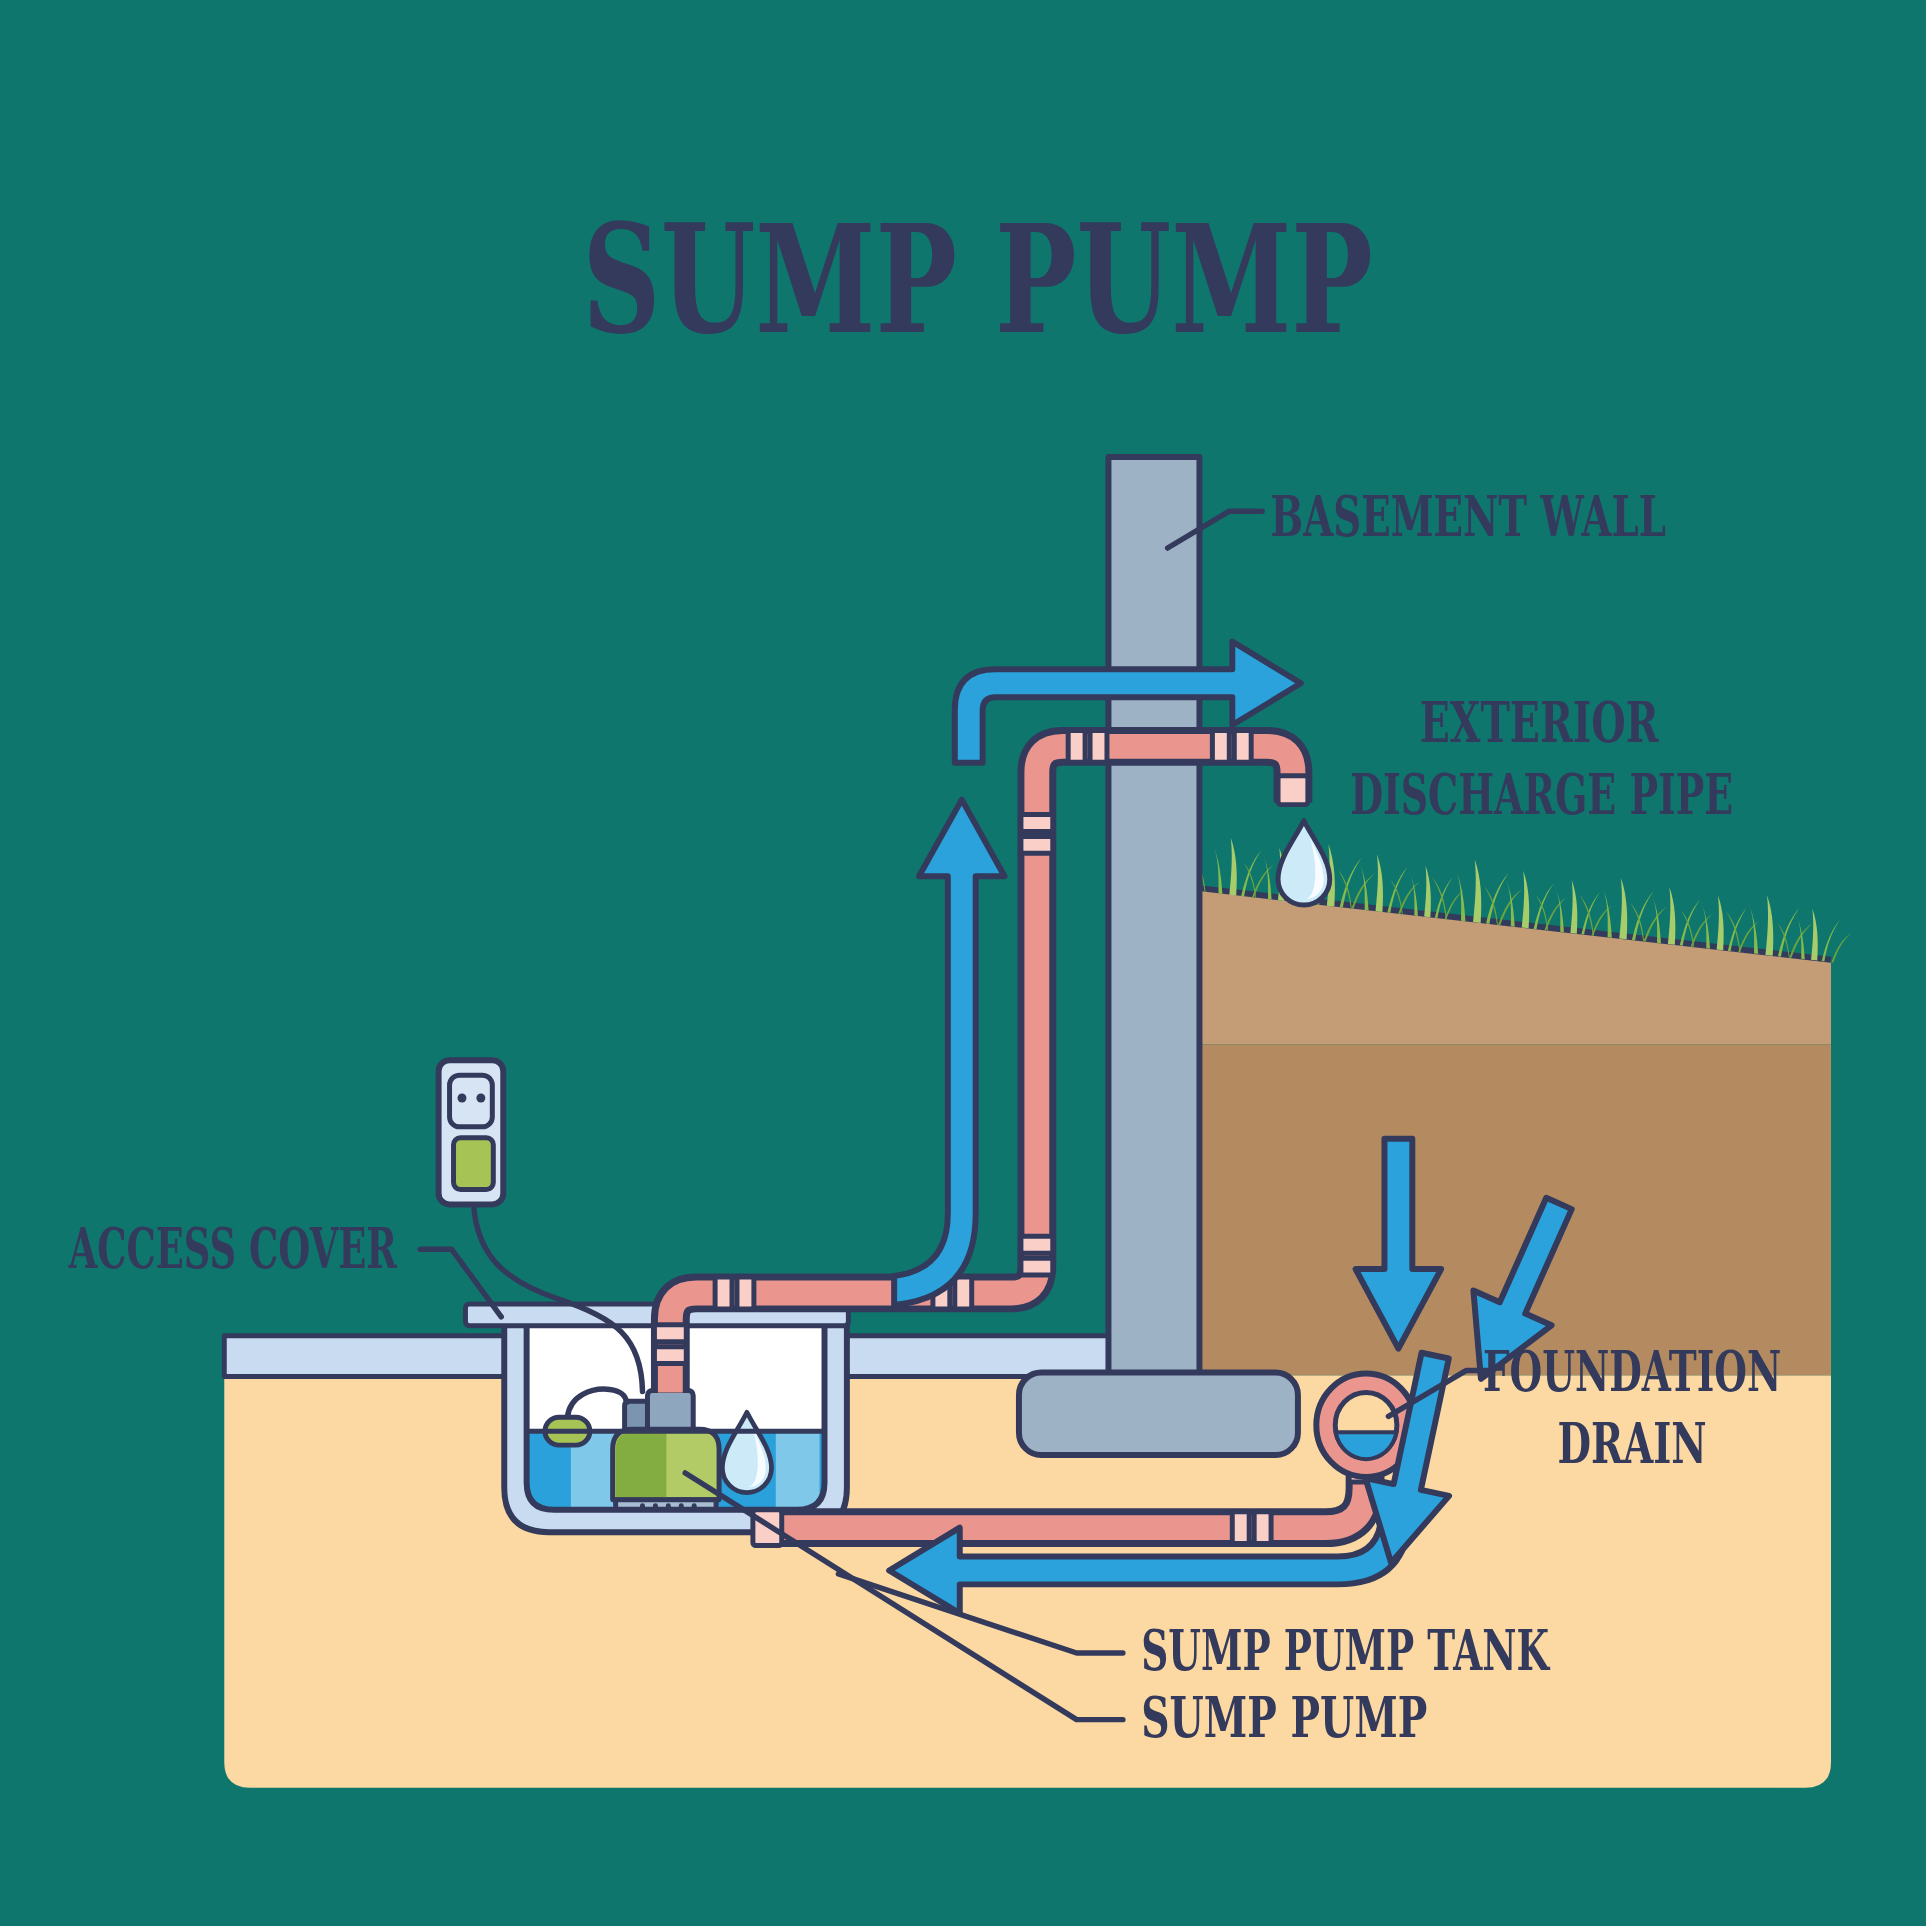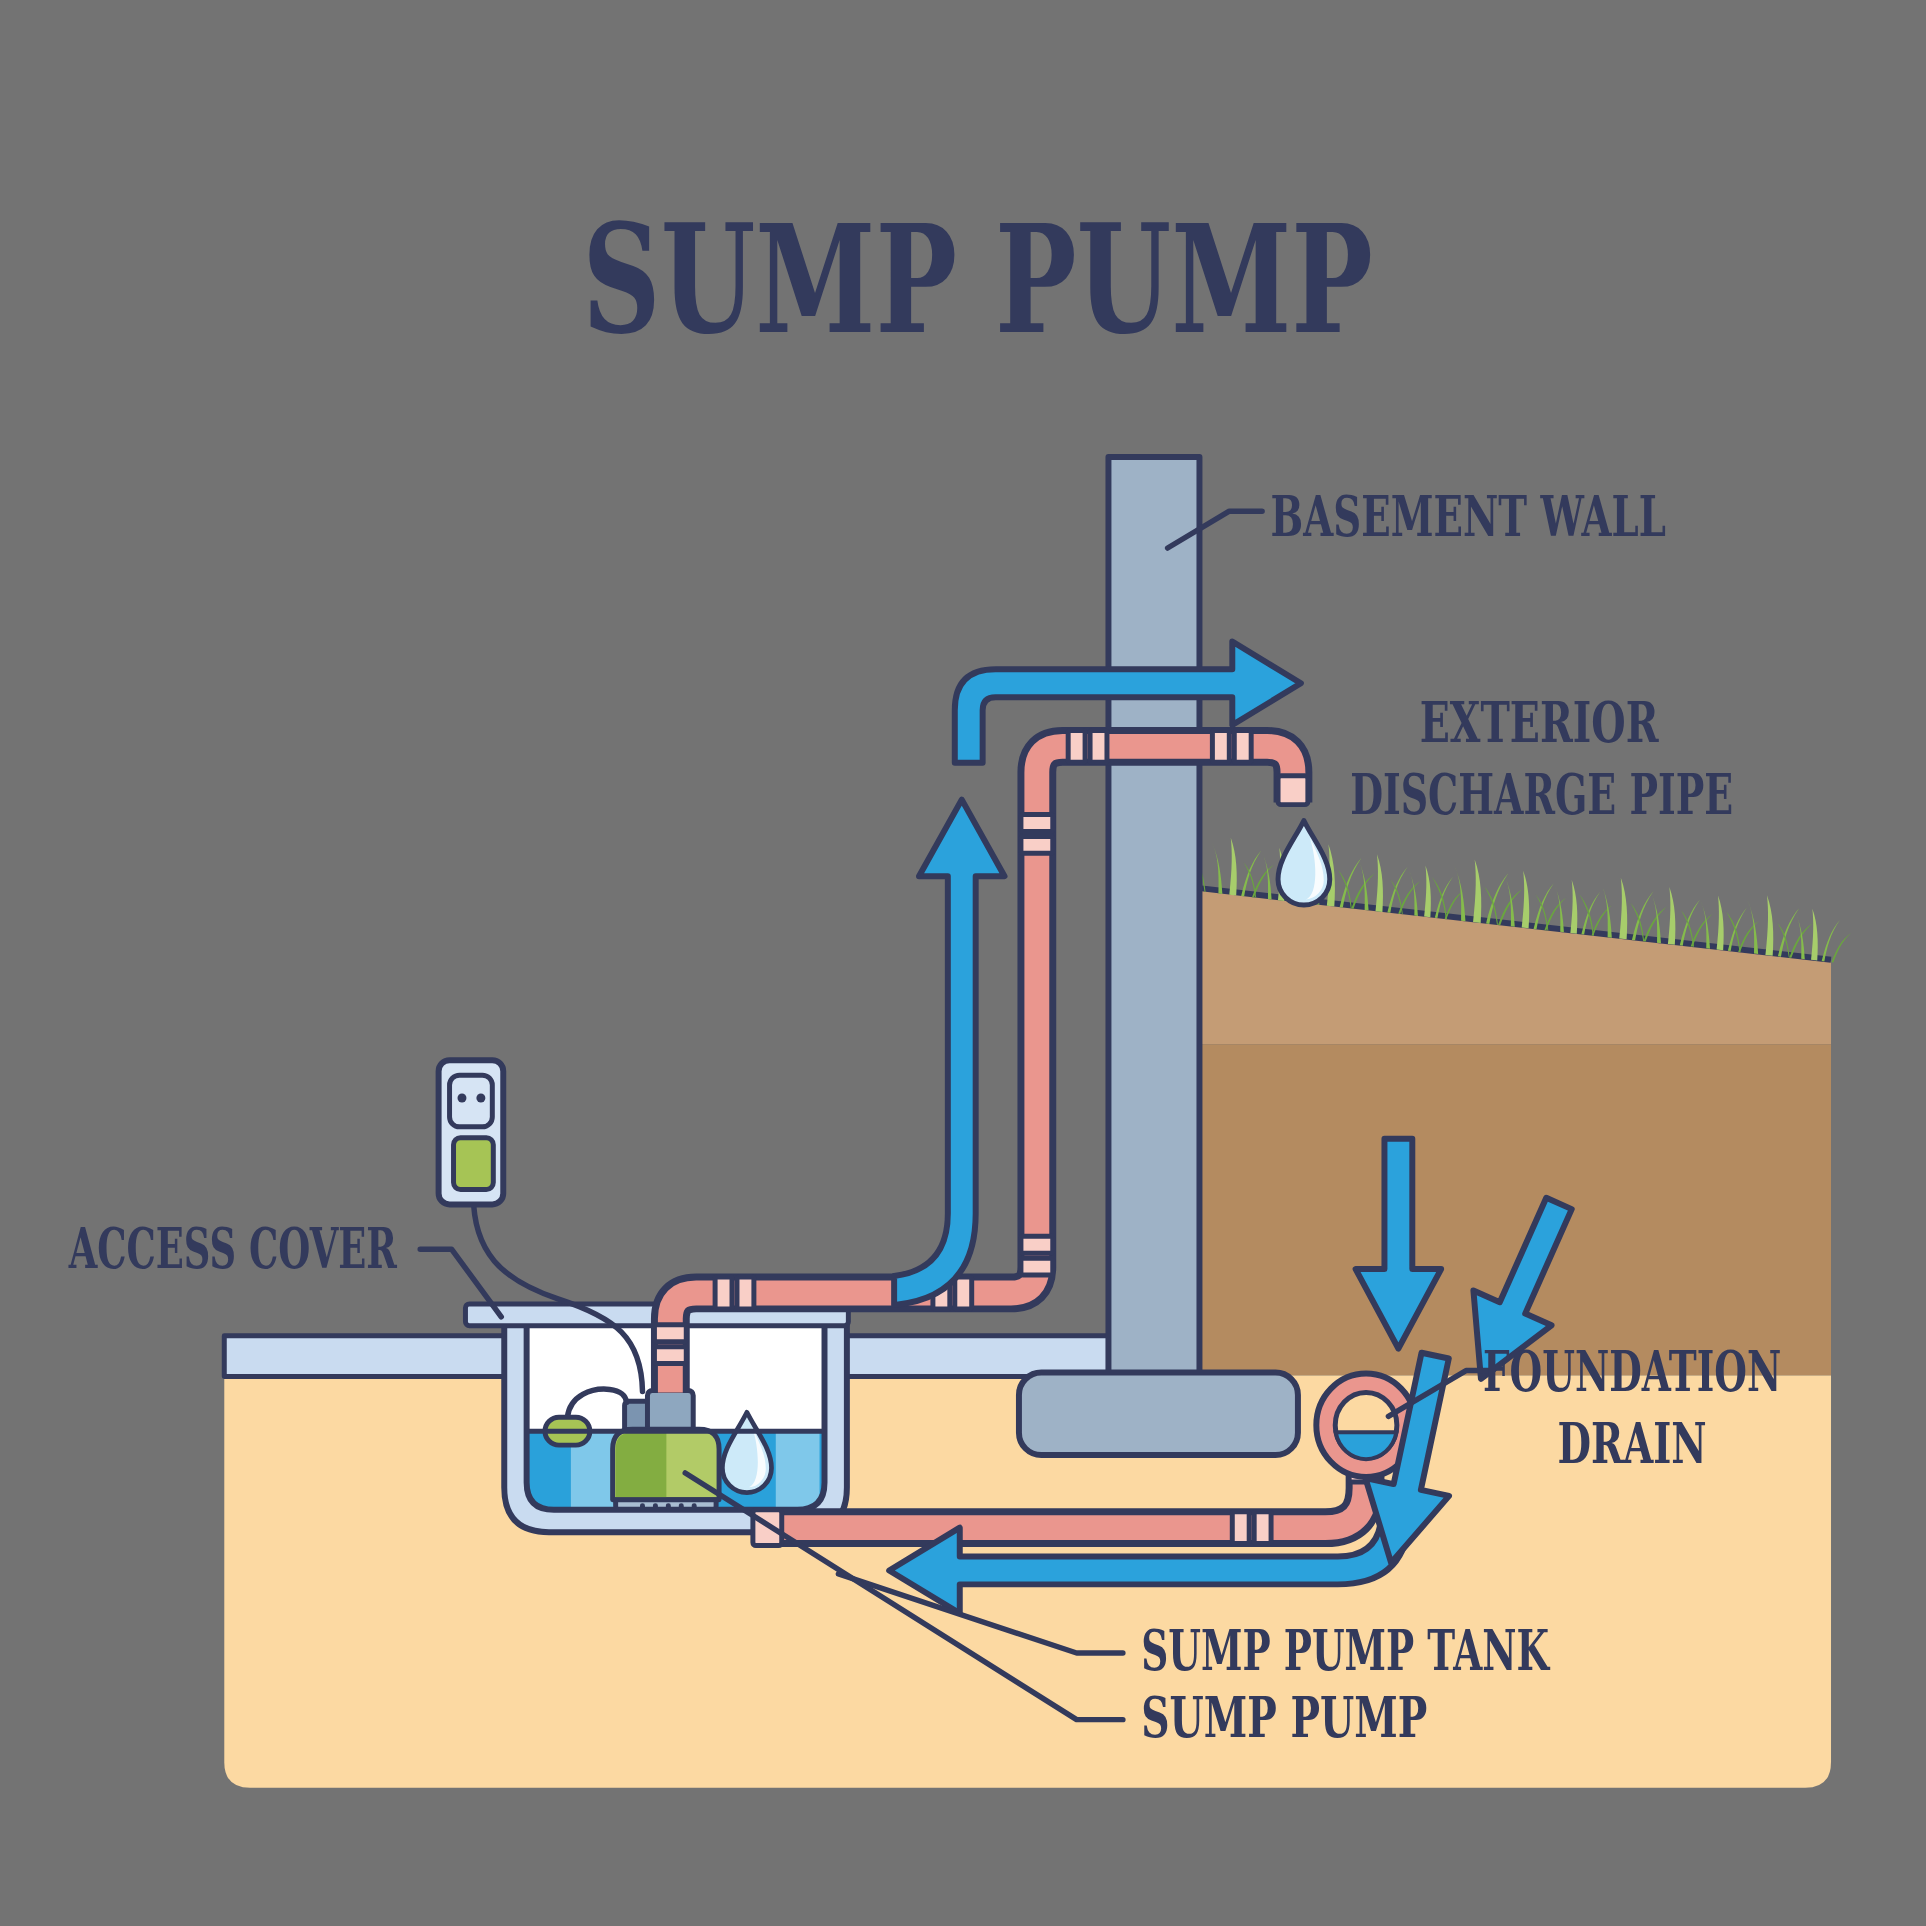--- a/index.html
+++ b/index.html
@@ -1,16 +1,16 @@
 <!DOCTYPE html>
 <html style="font-size:8px"><head>
 <meta charset="utf-8">
 <style>
   html,body{margin:0;padding:0;background:#ffffff;}
-  .stage{width:100vmin;height:100vmin;margin:0 auto;background:#737373;}
+  .stage{width:100vmin;height:100vmin;margin:0 auto;background:#0f766e;}
   svg{display:block;width:100%;height:100%;}
   .lbl{font-family:"DejaVu Serif","Liberation Serif",serif;font-weight:700;fill:#333a5c;}
   .leader{fill:none;stroke:#333a5c;stroke-width:11;stroke-linejoin:round;stroke-linecap:round;}
   .outl{stroke:#333a5c;stroke-linejoin:round;}
 </style>
 </head>
 <body>
 
 <div class="stage">
 <svg viewBox="0 0 3873 3873" preserveAspectRatio="xMidYMid meet">

